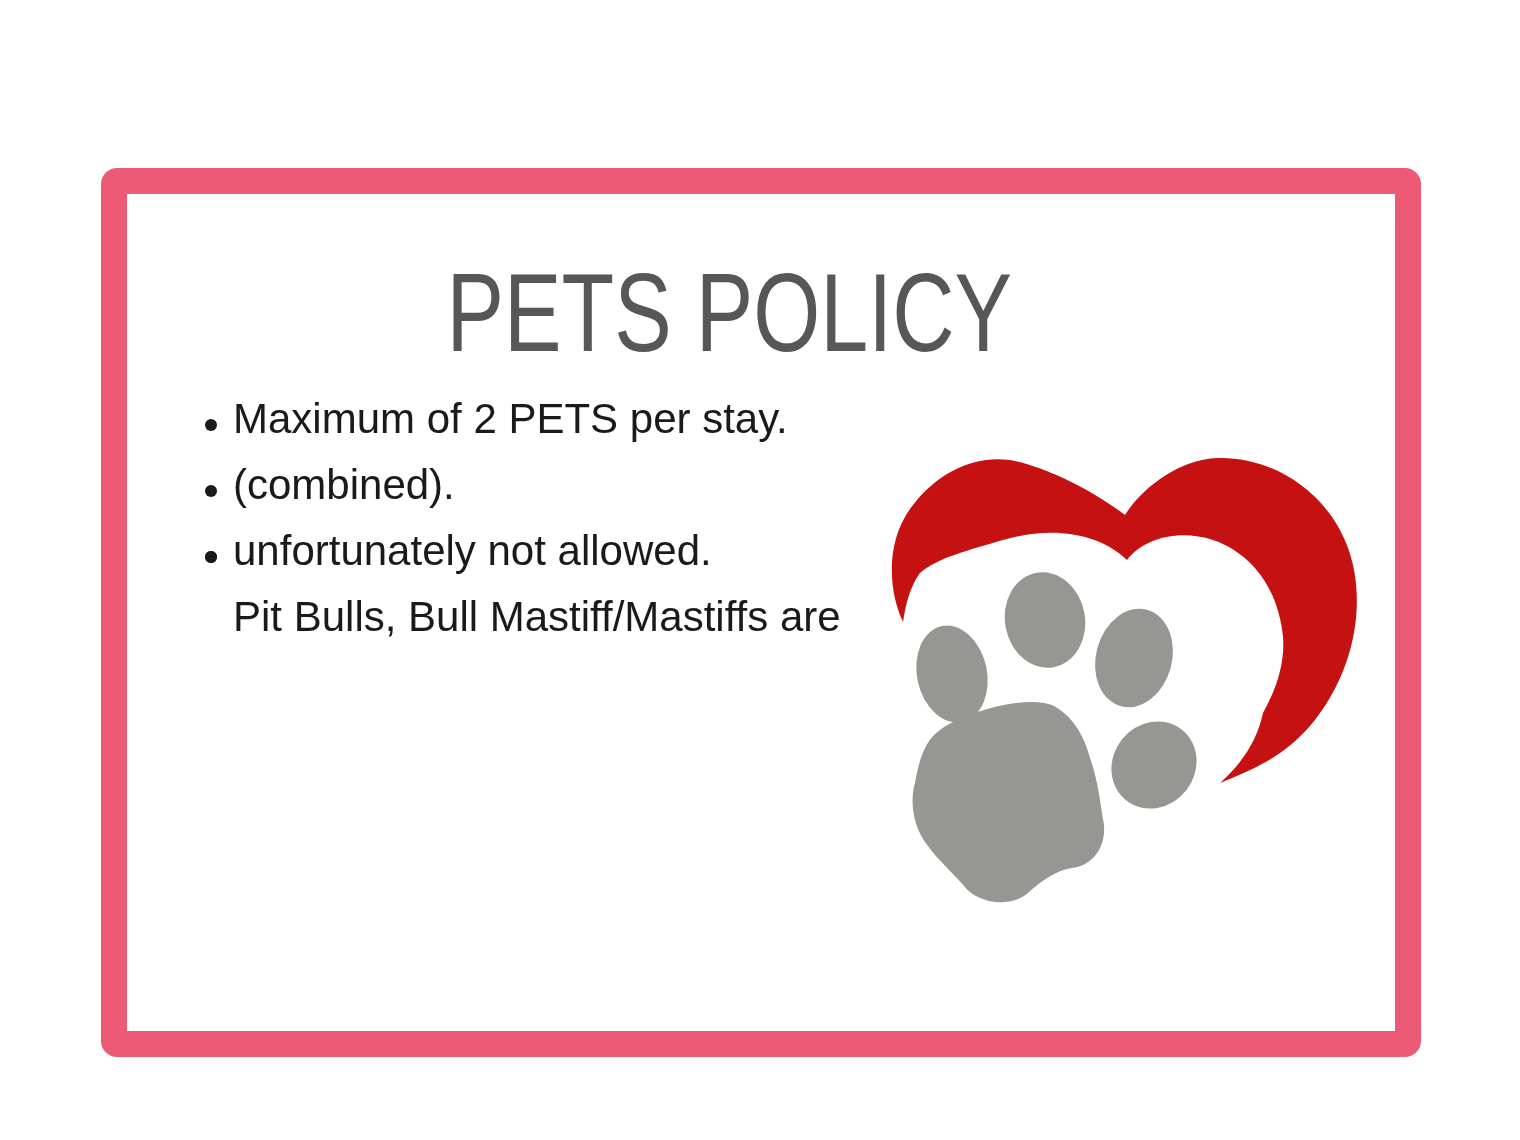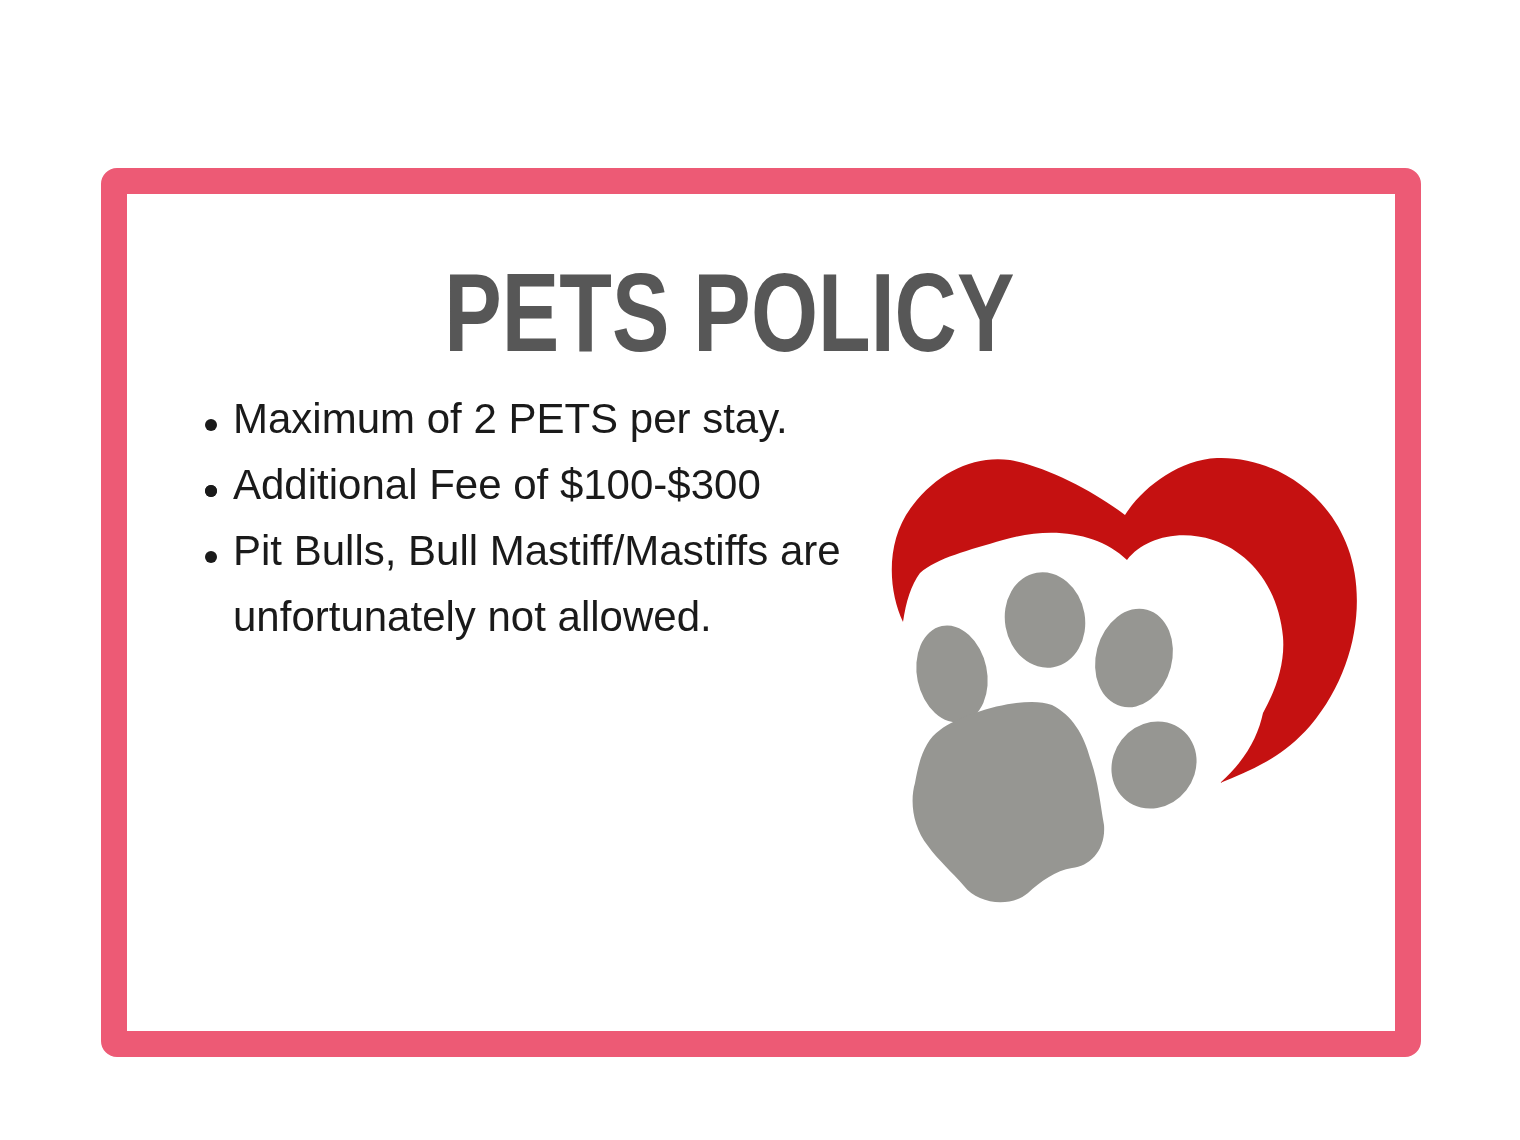--- a/index.html
+++ b/index.html
@@ -22,21 +22,21 @@
     border:26px solid var(--border-pink);
     border-radius:16px;
   }
 
   .title{
     position:absolute;
     left:127px; top:257px;
     width:1204px;
     text-align:center;
     font-size:112px;
-    font-weight:700;
+    font-weight:400;
     line-height:1;
     color:var(--title-gray);
     white-space:nowrap;
   }
   .title-inner{
     display:inline-block;
     transform:scaleX(0.77);
     transform-origin:50% 50%;
   }
 
@@ -76,27 +76,27 @@
 
   <div class="card"></div>
 
   <h1 class="title"><span class="title-inner">PETS POLICY</span></h1>
 
   <div class="bullets" id="bulletList">
       <div class="bitem">
         <div class="bline"><span>Maximum of </span><span class="b">2 PETS</span><span> per stay.</span></div>
       </div>
       <div class="bitem">
+        <div class="bline"><span>(combined).</span></div>
       </div>
       <div class="bitem">
-        <div class="bline"><span class="b">Additional Fee</span><span> of $100-$300</span></div>
       </div>
       <div class="bitem">
+        <div class="bline"><span class="b">unfortunately not allowed.</span></div>
         <div class="bline"><span>Pit Bulls, Bull Mastiff/Mastiffs are</span></div>
-        <div class="bline"><span class="b">unfortunately not allowed.</span></div>
       </div>
     </div>
 
   <svg class="graphic" viewBox="0 0 500 480" xmlns="http://www.w3.org/2000/svg" aria-hidden="true">
 
     <path class="heart" d="M 33,192
          C 18,160 15,110 43,75
          C 68,42 105,25 140,30
          C 178,37 225,62 255,85
          C 272,58 308,30 347,28

